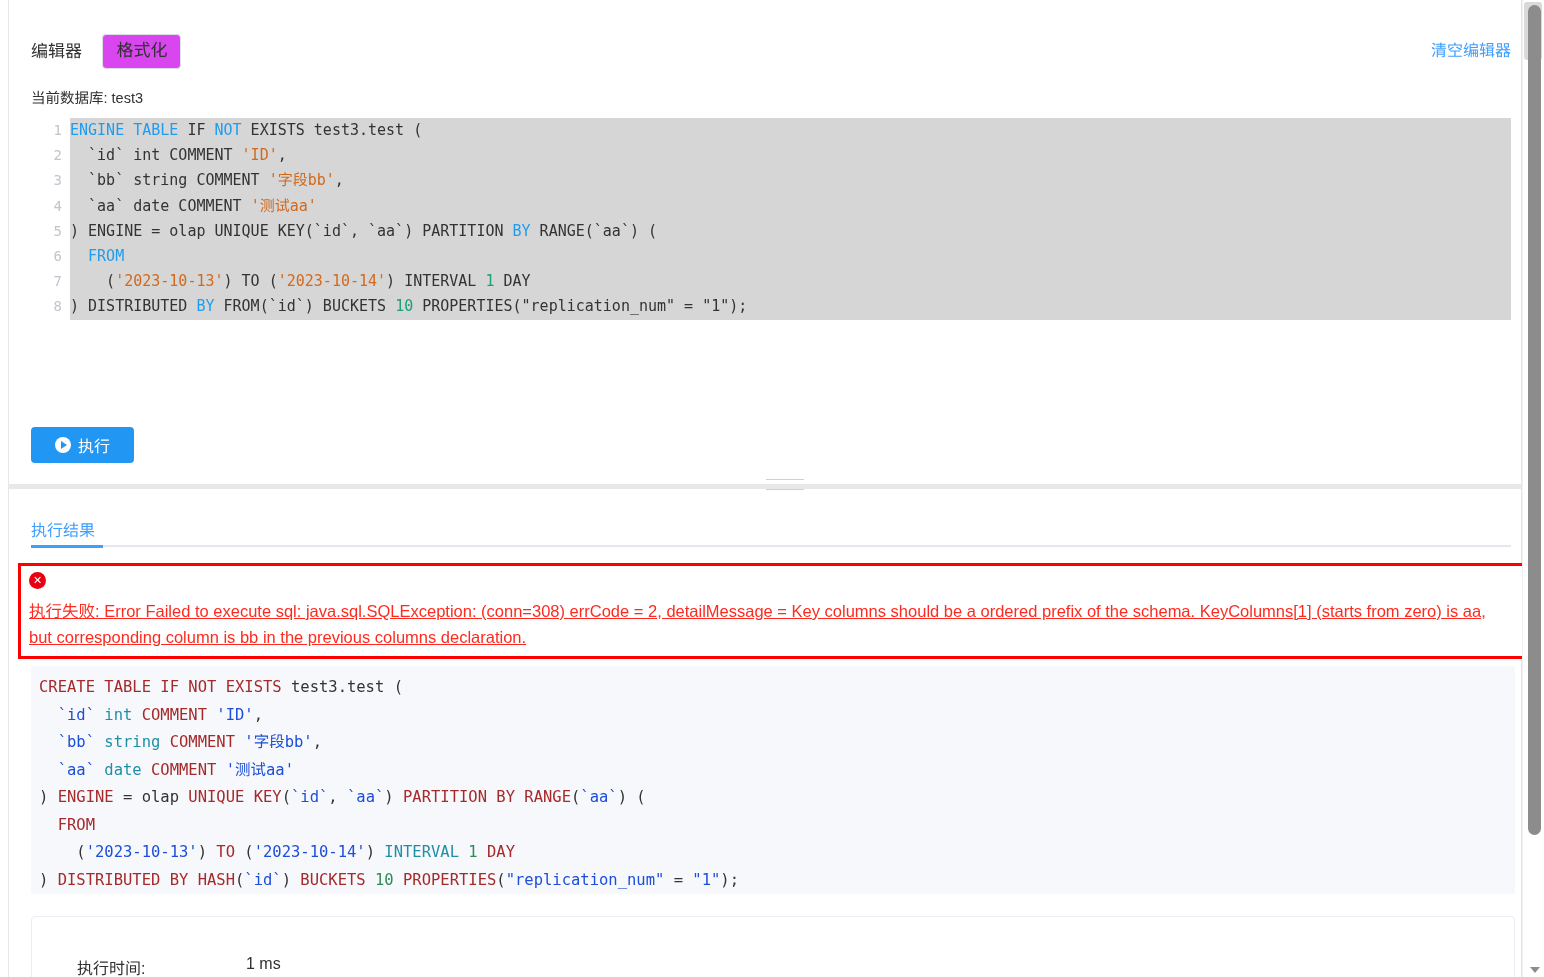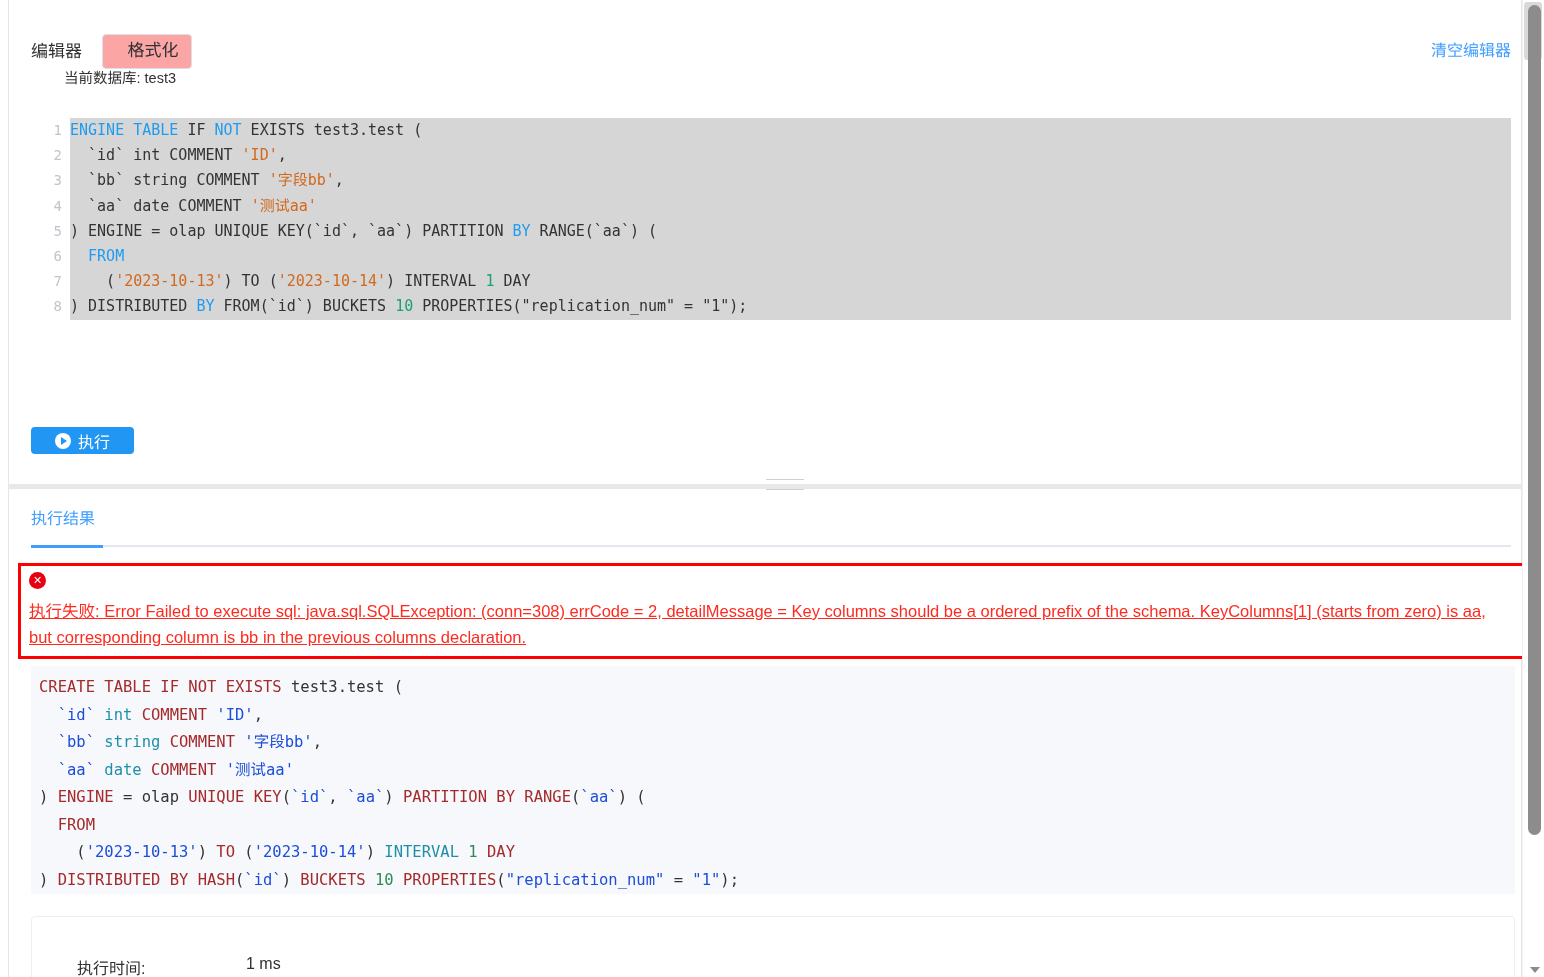--- a/index.html
+++ b/index.html
@@ -37,48 +37,47 @@
   .head-title {
     display: inline-block;
     font-size: 17px;
     color: #303133;
     line-height: 34px;
     vertical-align: middle;
   }
   .format-btn {
     display: inline-block;
     margin-left: 16px;
-    padding: 5px 13px 6px 24px;
+    padding: 5px 13px 6px 13px;
     border: 1px solid #dcdfe6;
     border-radius: 4px;
-    background: #fca5a5;
+    background: #d946ef;
     color: #303133;
     font-size: 17px;
     line-height: 22px;
     vertical-align: middle;
     cursor: pointer;
     user-select: none;
   }
   .clear-link {
     position: absolute;
     right: 0px; top: 6px;
     color: #409eff;
     font-size: 16px;
     line-height: 22px;
     cursor: pointer;
     white-space: nowrap;
   }
 
   .db-line {
     position: absolute;
-    left: 31px; top: 68px;
+    left: 31px; top: 88px;
     font-size: 14.5px;
     color: #303133;
     line-height: 20px;
-    margin-left: 33px;
   }
 
   
   .code-editor {
     position: absolute;
     left: 31px; top: 118px;
     width: 1480px; height: 300px;
     background: #ffffff;
     font-family: "DejaVu Sans Mono", "Liberation Mono", monospace;
     font-size: 15px;
@@ -109,21 +108,21 @@
 
   .tk-key   { color: #1f9cf0; }
   .tk-str   { color: #d2691e; }
   .tk-num   { color: #1aa179; }
   .tk-plain { color: #333333; }
 
   
   .run-btn {
     position: absolute;
     left: 31px; top: 427px;
-    width: 103px; height: 27px;
+    width: 103px; height: 36px;
     background: #2196f3;
     border: none;
     border-radius: 4px;
     color: #ffffff;
     font-size: 16px;
     font-family: "Liberation Sans", "DejaVu Sans", sans-serif;
     cursor: pointer;
     display: flex;
     align-items: center;
     justify-content: center;
@@ -170,21 +169,21 @@
 
   
   .tabs-bar {
     position: absolute;
     left: 31px; top: 500px;
     width: 1480px; height: 47px;
     border-bottom: 2px solid #e4e7ed;
   }
   .tab-item {
     position: absolute;
-    left: 0; top: 4px;
+    left: 0; top: 16px;
     font-size: 16px;
     color: #409eff;
     line-height: 30px;
     cursor: pointer;
     padding-bottom: 8px;
   }
   .tab-underline {
     position: absolute;
     left: 31px; top: 545px;
     width: 72px; height: 3px;

